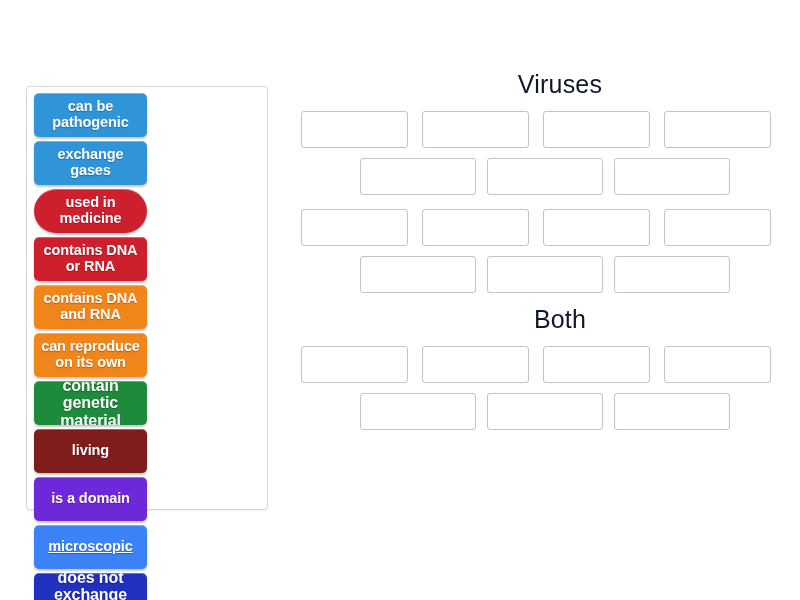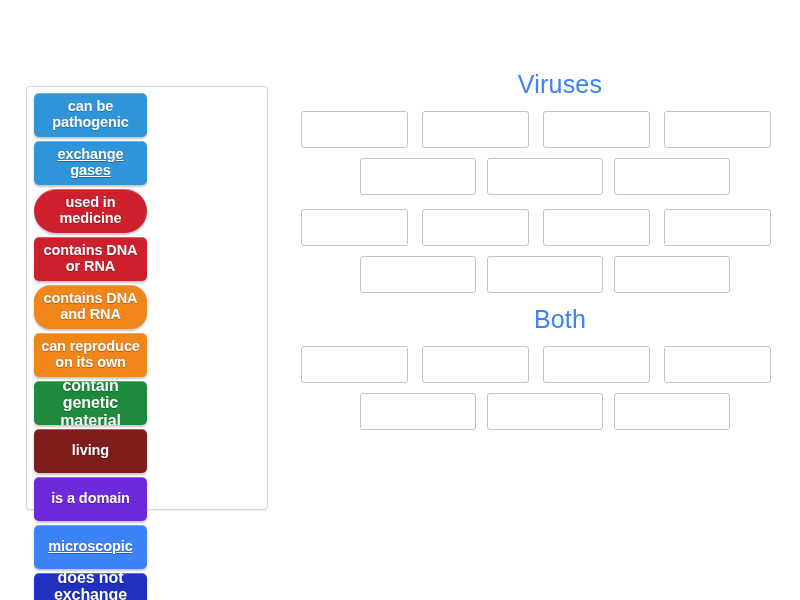--- a/index.html
+++ b/index.html
@@ -71,21 +71,21 @@
     top: 72px;
     width: 490px;
   }
 
   .category { margin-bottom: 14px; }
 
   .category-title {
     text-align: center;
     font-size: 25px;
     font-weight: 400;
-    color: #3b82f6;
+    color: #0f172a;
     letter-spacing: 0.2px;
     margin: 0 0 14px 0;
     padding-left: 40px;
     line-height: 1;
   }
 
   .drop-row {
     display: flex;
     margin-bottom: 10px;
   }
@@ -105,30 +105,30 @@
 </style>
 </head>
 <body>
 
 <div id="stage">
 
   <div id="tile-tray">
       <div class="tile" style="background: rgb(47, 149, 216);">
         <span class="tile-text fs-lg">can be pathogenic</span>
       </div>
-      <div class="tile" style="background: rgb(47, 149, 216); text-decoration: underline;">
+      <div class="tile" style="background: rgb(47, 149, 216);">
         <span class="tile-text fs-lg">exchange gases</span>
       </div>
       <div class="tile" style="background: rgb(206, 31, 45); border-radius: 22px;">
         <span class="tile-text fs-lg">used in medicine</span>
       </div>
       <div class="tile" style="background: rgb(206, 31, 45);">
         <span class="tile-text fs-lg">contains DNA or RNA</span>
       </div>
-      <div class="tile" style="background: rgb(240, 133, 26); border-radius: 16px;">
+      <div class="tile" style="background: rgb(240, 133, 26);">
         <span class="tile-text fs-lg">contains DNA and RNA</span>
       </div>
       <div class="tile" style="background: rgb(240, 133, 26);">
         <span class="tile-text fs-lg">can reproduce on its own</span>
       </div>
       <div class="tile" style="background: rgb(30, 138, 60);">
         <span class="tile-text fs-md">contain genetic material</span>
       </div>
       <div class="tile" style="background: #7f1d1d;">
         <span class="tile-text fs-lg">living</span>

